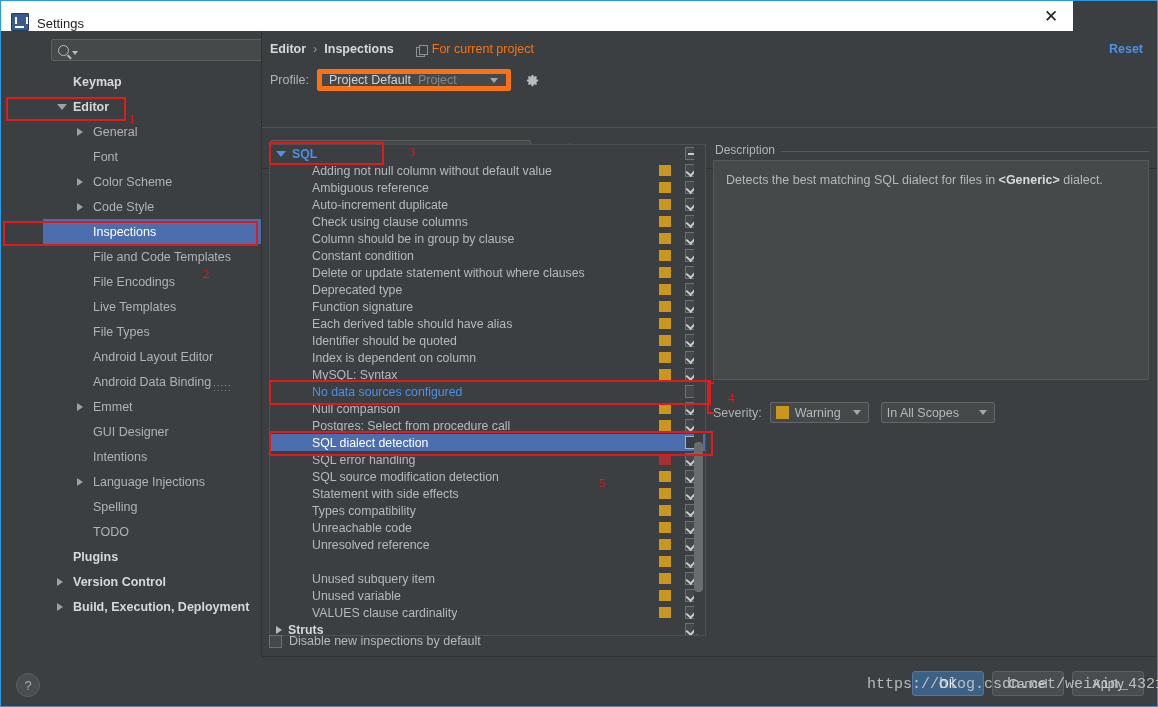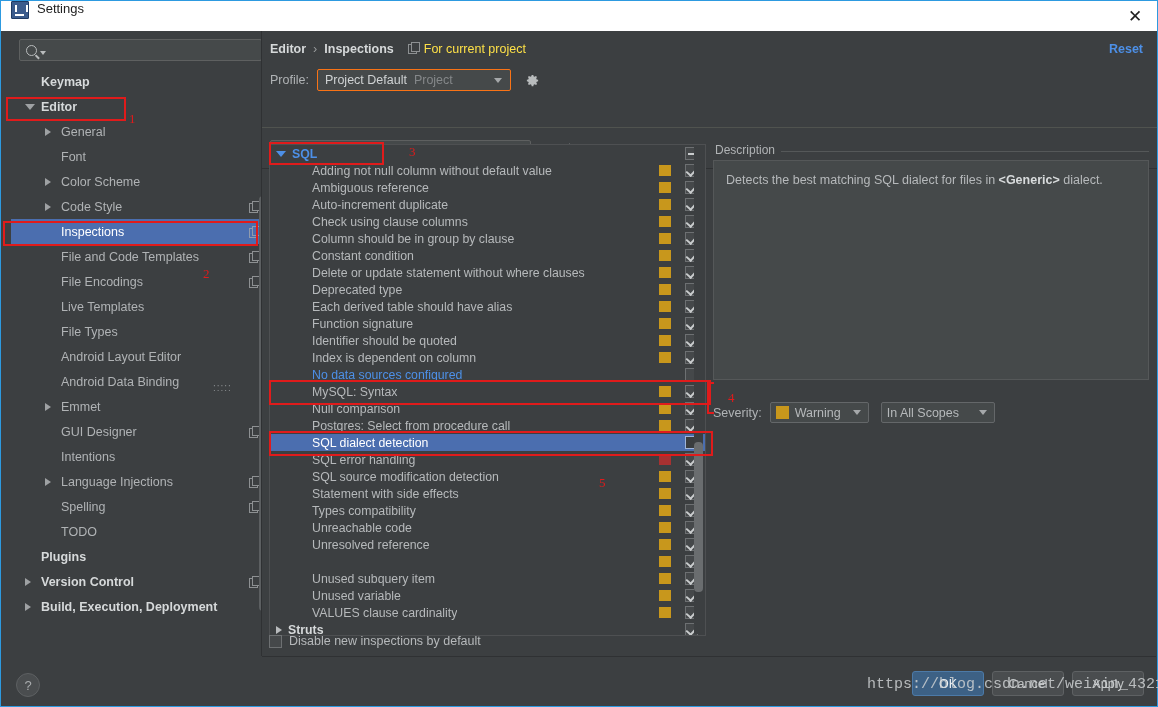--- a/index.html
+++ b/index.html
@@ -7,34 +7,34 @@
     width:1158px;height:707px;overflow:hidden;
     font-family:"Liberation Sans", sans-serif;
     font-size:12px;
     background:#3c3f41;color:#bbbbbb;
     -webkit-font-smoothing:antialiased;
   }
   #app{position:relative;width:1158px;height:707px;background:#3c3f41;
        border:1px solid #2d9ae0;box-sizing:border-box;}
 
   
-  .titlebar{position:absolute;left:0;top:0;width:1156px;height:30px;background:#ffffff;
-            display:flex;align-items:flex-start;box-sizing:border-box;}
+  .titlebar{position:absolute;left:0;top:0;width:1072px;height:30px;background:#ffffff;
+            display:flex;align-items:flex-end;box-sizing:border-box;}
   .tb-icon{width:16px;height:16px;margin-left:10px;margin-right:8px;flex:0 0 auto;
            background:#3b5b8c;border:1px solid #1f3a63;border-radius:1px;position:relative;}
   .tb-icon:after{content:"";position:absolute;left:3px;top:3px;width:9px;height:7px;
            border-left:2px solid #fff;border-right:2px solid #fff;}
   .tb-icon:before{content:"";position:absolute;left:3px;bottom:2px;width:9px;height:2px;background:#fff;}
   .tb-title{font-size:13px;color:#222;font-weight:400;}
   .tb-close{position:absolute;right:8px;top:4px;width:28px;height:22px;
             display:flex;align-items:center;justify-content:center;
             color:#222;font-size:17px;line-height:1;cursor:pointer;}
 
   
-  .sidebar{position:absolute;left:10px;top:30px;width:259px;height:625px;background:#3c3f41;}
+  .sidebar{position:absolute;left:1px;top:30px;width:259px;height:625px;background:#3c3f41;padding-left:41px;}
   .search-wrap{padding:8px 8px 6px 8px;}
   .search-box{height:22px;background:#45494a;border:1px solid #5e6060;border-radius:2px;
               display:flex;align-items:center;padding:0 6px;box-sizing:border-box;}
   .mag{width:9px;height:9px;border:1.5px solid #b9bcbd;border-radius:50%;position:relative;flex:0 0 auto;}
   .mag:after{content:"";position:absolute;right:-4px;bottom:-3px;width:5px;height:1.5px;
              background:#b9bcbd;transform:rotate(45deg);}
   .mag-caret{width:0;height:0;border-left:3px solid transparent;border-right:3px solid transparent;
              border-top:4px solid #b9bcbd;margin-left:3px;margin-top:5px;}
   .search-input{flex:1;background:transparent;border:0;outline:none;color:#bbb;font-size:12px;
                 font-family:"Liberation Sans",sans-serif;padding-left:5px;}
@@ -60,27 +60,27 @@
 
   .sb-scroll{position:absolute;right:2px;top:165px;width:9px;height:415px;background:#5c5f61;border-radius:4px;}
   .sb-track{position:absolute;right:2px;top:30px;width:9px;height:595px;background:#3c3f41;}
 
   
   .right{position:absolute;left:260px;top:30px;width:896px;height:625px;background:#3c3f41;
          border-left:1px solid #2f3133;box-sizing:border-box;}
   .crumbs{position:absolute;left:8px;top:11px;display:flex;align-items:center;font-size:12.5px;}
   .crumb-strong{color:#d6d9da;font-weight:bold;}
   .crumb-sep{margin:0 7px;color:#9a9d9f;}
-  .crumb-note{margin-left:14px;color:#fde047;display:flex;align-items:flex-start;}
+  .crumb-note{margin-left:22px;color:#f97316;display:flex;align-items:flex-end;}
   .crumb-note .copyicon{position:relative;margin-right:5px;margin-left:0;}
   .reset{position:absolute;right:14px;top:11px;color:#4d90e8;font-size:12.5px;font-weight:bold;cursor:pointer;}
 
   .profile-row{position:absolute;left:8px;top:38px;display:flex;align-items:center;}
   .profile-label{color:#b0b3b5;font-size:12.5px;margin-right:8px;}
-  .combo{height:22px;min-width:100px;background:#45494a;border:1px solid #f97316;border-radius:2px;
+  .combo{height:22px;min-width:100px;background:#45494a;border:5px solid #f97316;border-radius:2px;
          display:flex;align-items:center;padding:0 4px 0 7px;box-sizing:border-box;position:relative;}
   .combo .v{color:#cfd2d3;font-size:12.5px;}
   .combo .hint{color:#85888a;font-size:12.5px;margin-left:7px;}
   .combo .cb-caret{width:0;height:0;border-left:4px solid transparent;border-right:4px solid transparent;
         border-top:5px solid #a5a8aa;margin-left:auto;margin-right:4px;}
   .gear{margin-left:14px;width:15px;height:15px;position:relative;}
   .gear svg{display:block;}
 
   .hr{position:absolute;left:0;right:0;height:1px;background:#50534f;}
 
@@ -410,47 +410,47 @@
           <span class="tx">Delete or update statement without where clauses</span>
           <span class="sev"></span>
           <span class="chk on"></span>
         </div>
         <div class="row">
           <span class="tx">Deprecated type</span>
           <span class="sev"></span>
           <span class="chk on"></span>
         </div>
         <div class="row">
+          <span class="tx">Function signature</span>
+          <span class="sev"></span>
+          <span class="chk on"></span>
+        </div>
+        <div class="row">
           <span class="tx">Each derived table should have alias</span>
           <span class="sev"></span>
           <span class="chk on"></span>
         </div>
         <div class="row">
-          <span class="tx">Function signature</span>
-          <span class="sev"></span>
-          <span class="chk on"></span>
-        </div>
-        <div class="row">
           <span class="tx">Identifier should be quoted</span>
           <span class="sev"></span>
           <span class="chk on"></span>
         </div>
         <div class="row">
           <span class="tx">Index is dependent on column</span>
+          <span class="sev"></span>
+          <span class="chk on"></span>
+        </div>
+        <div class="row">
+          <span class="tx">MySQL: Syntax</span>
           <span class="sev"></span>
           <span class="chk on"></span>
         </div>
         <div class="row">
           <span class="tx blue">No data sources configured</span>
           <span class="chk empty"></span>
-        </div>
-        <div class="row">
-          <span class="tx">MySQL: Syntax</span>
-          <span class="sev"></span>
-          <span class="chk on"></span>
         </div>
         <div class="row">
           <span class="tx">Null comparison</span>
           <span class="sev"></span>
           <span class="chk on"></span>
         </div>
         <div class="row">
           <span class="tx">Postgres: Select from procedure call</span>
           <span class="sev"></span>
           <span class="chk on"></span>

